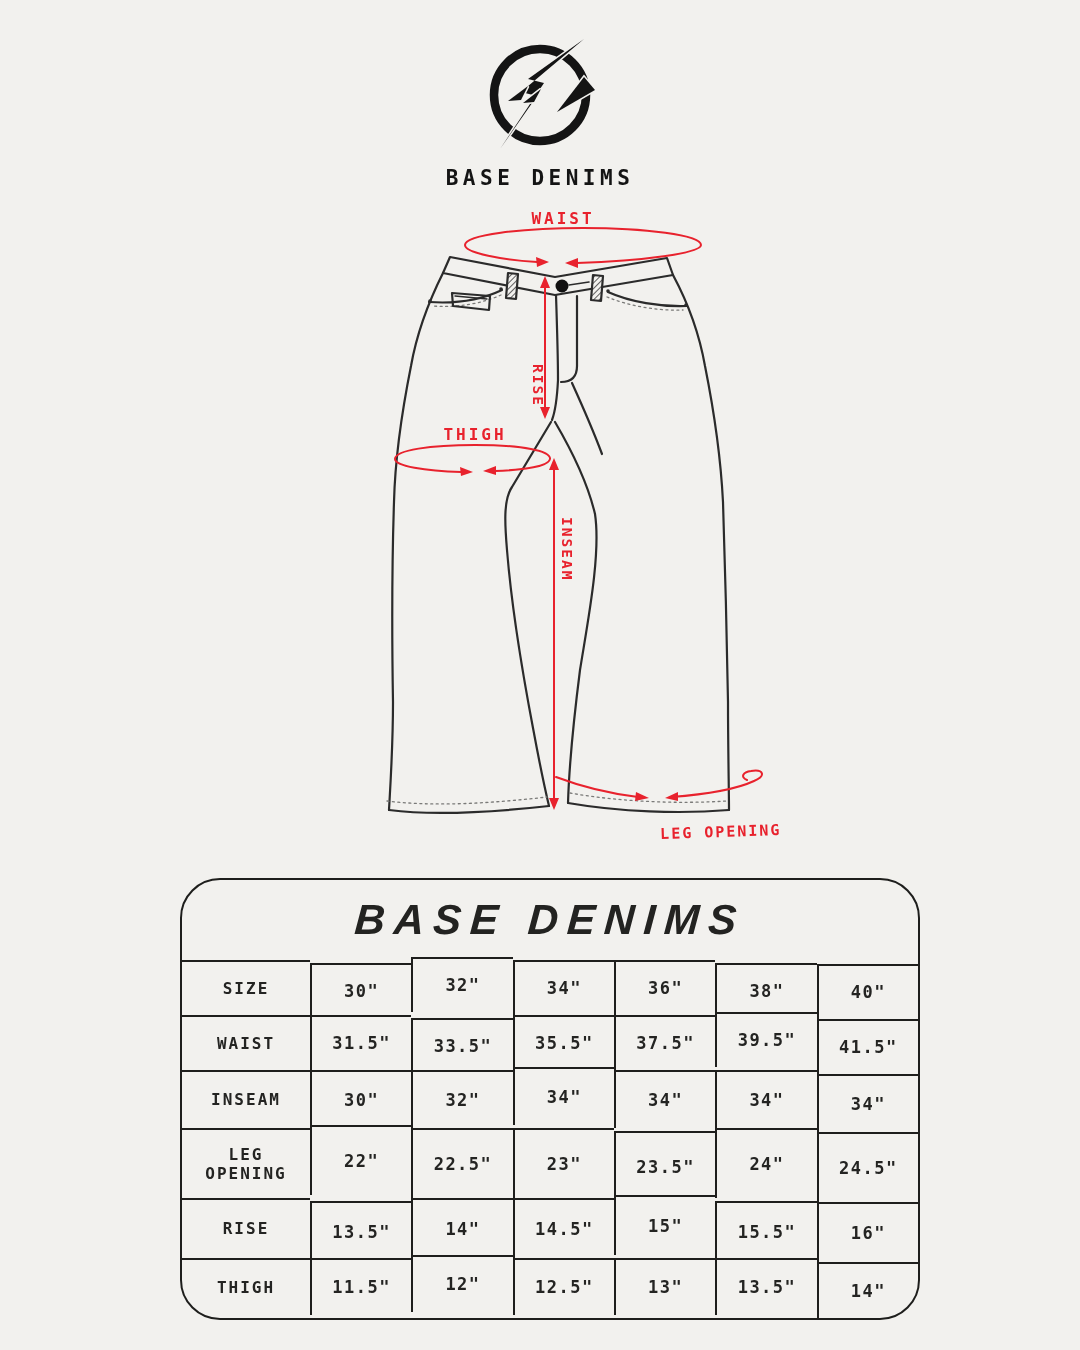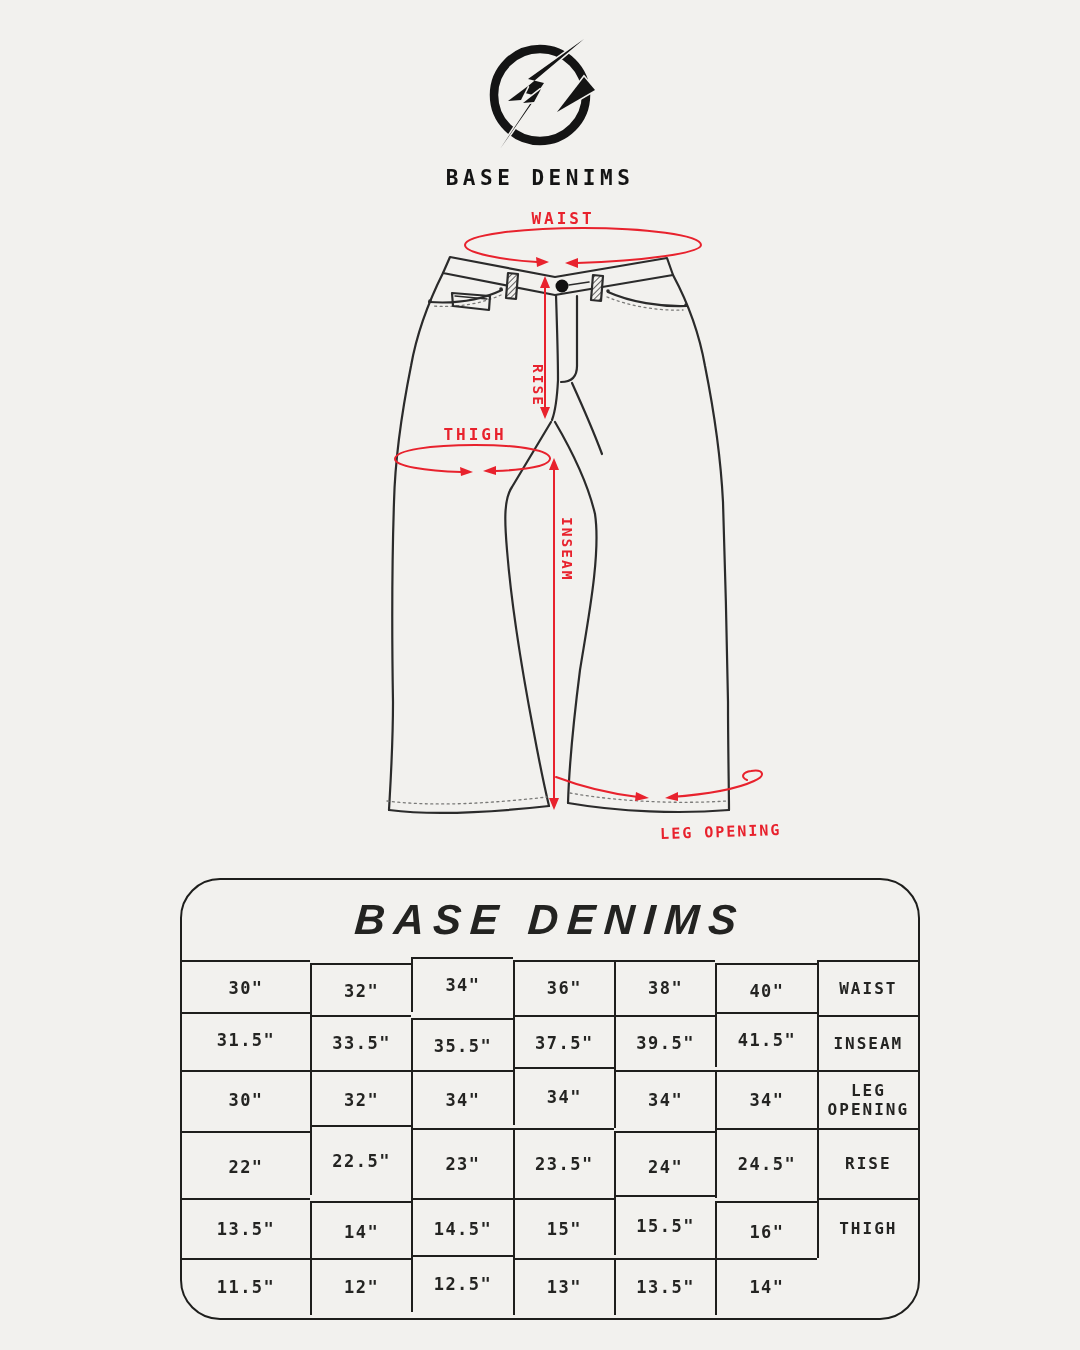--- a/index.html
+++ b/index.html
@@ -135,20 +135,21 @@
     <text transform="translate(237,317) rotate(90)" font-size="14.5" letter-spacing="2">INSEAM</text>
     <text x="396" y="637" text-anchor="middle" font-size="15" letter-spacing="2" transform="rotate(-2 396 637)">LEG OPENING</text>
   </g>
 </svg>
 </div>
 
 <section class="size-chart">
   <h2>BASE DENIMS</h2>
   <div class="grid">
 
+    <div class="cell lab">SIZE</div>
     <div class="cell val">30"</div>
     <div class="cell val">32"</div>
     <div class="cell val">34"</div>
     <div class="cell val">36"</div>
     <div class="cell val">38"</div>
     <div class="cell val">40"</div>
 
     <div class="cell lab">WAIST</div>
     <div class="cell val">31.5"</div>
     <div class="cell val">33.5"</div>

